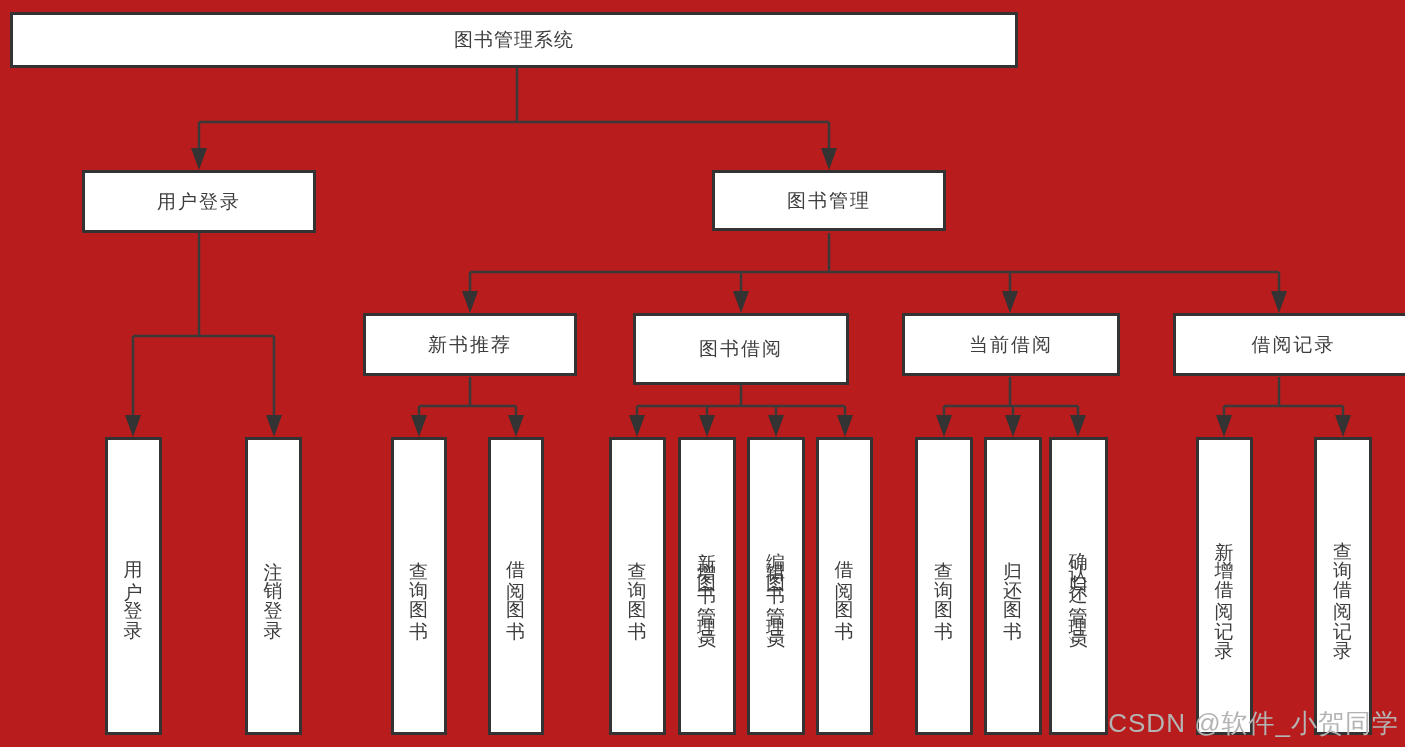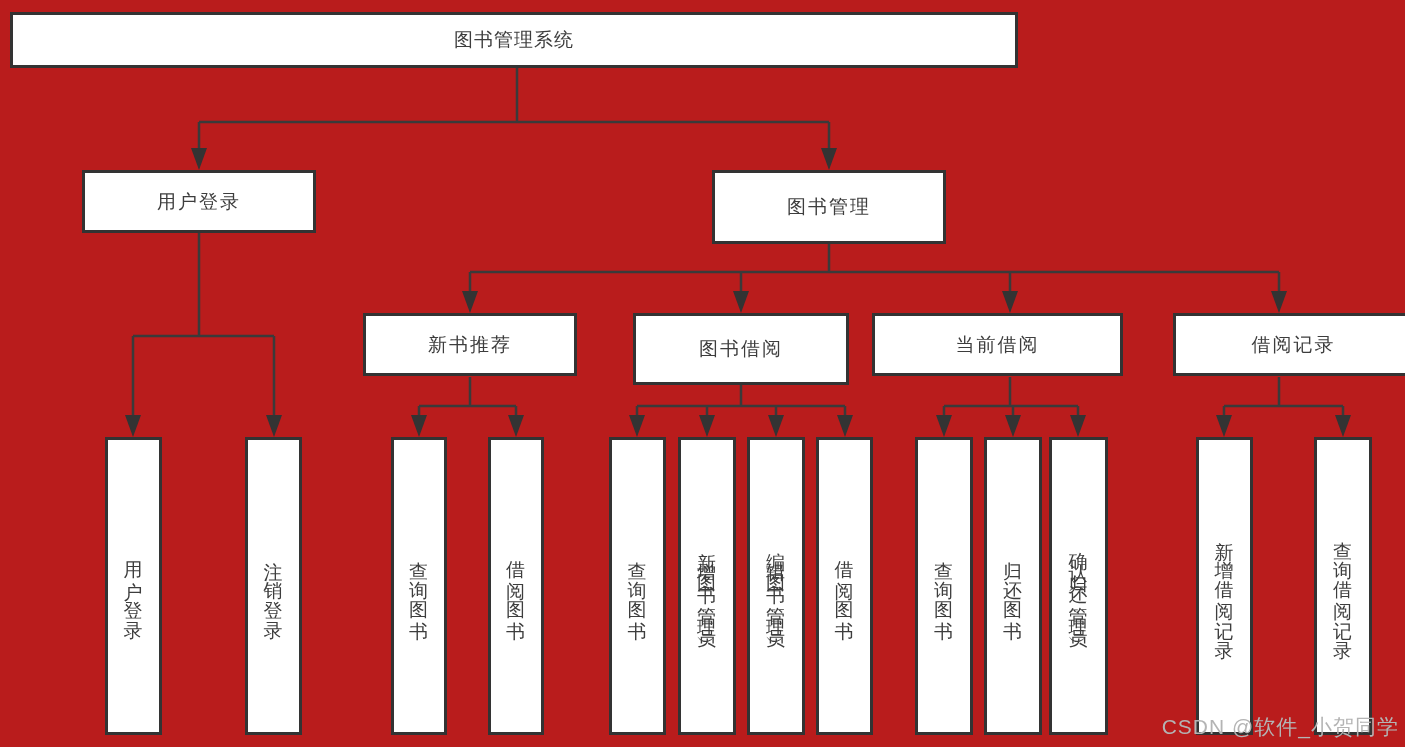--- a/index.html
+++ b/index.html
@@ -37,21 +37,21 @@
   .vt-l span{letter-spacing:11px;}
   #connectors{
     position:absolute;
     left:0;top:0;
     z-index:1;
   }
   #watermark{
     position:absolute;
     right:6px;
     bottom:6px;
-    font-size:21px;
+    font-size:26px;
     color:#b4b4b4;
     letter-spacing:1px;
     z-index:6;
     white-space:nowrap;
   }
 </style>
 </head>
 <body>
 
 <div id="stage">
@@ -88,31 +88,31 @@
     </g>
   </svg>
 
   <div class="box" style="left:10px;top:12px;width:1008px;height:56px">
     <span class="root-label">图书管理系统</span>
   </div>
 
   <div class="box" style="left:82px;top:170px;width:234px;height:63px">
     <span class="h-label">用户登录</span>
   </div>
-  <div class="box" style="left:712px;top:170px;width:234px;height:74px">
+  <div class="box" style="left:712px;top:170px;width:234px;height:61px">
     <span class="h-label">图书管理</span>
   </div>
 
   <div class="box" style="left:363px;top:313px;width:214px;height:63px">
     <span class="h-label">新书推荐</span>
   </div>
   <div class="box" style="left:633px;top:313px;width:216px;height:72px">
     <span class="h-label">图书借阅</span>
   </div>
-  <div class="box" style="left:872px;top:313px;width:251px;height:63px">
+  <div class="box" style="left:902px;top:313px;width:218px;height:63px">
     <span class="h-label">当前借阅</span>
   </div>
   <div class="box" style="left:1173px;top:313px;width:241px;height:63px">
     <span class="h-label">借阅记录</span>
   </div>
 
   <div class="box leaf vt-s" style="left:105px;top:437px;width:57px;height:298px">
     <span>用户登录</span>
   </div>
   <div class="box leaf vt-s" style="left:245px;top:437px;width:57px;height:298px">

